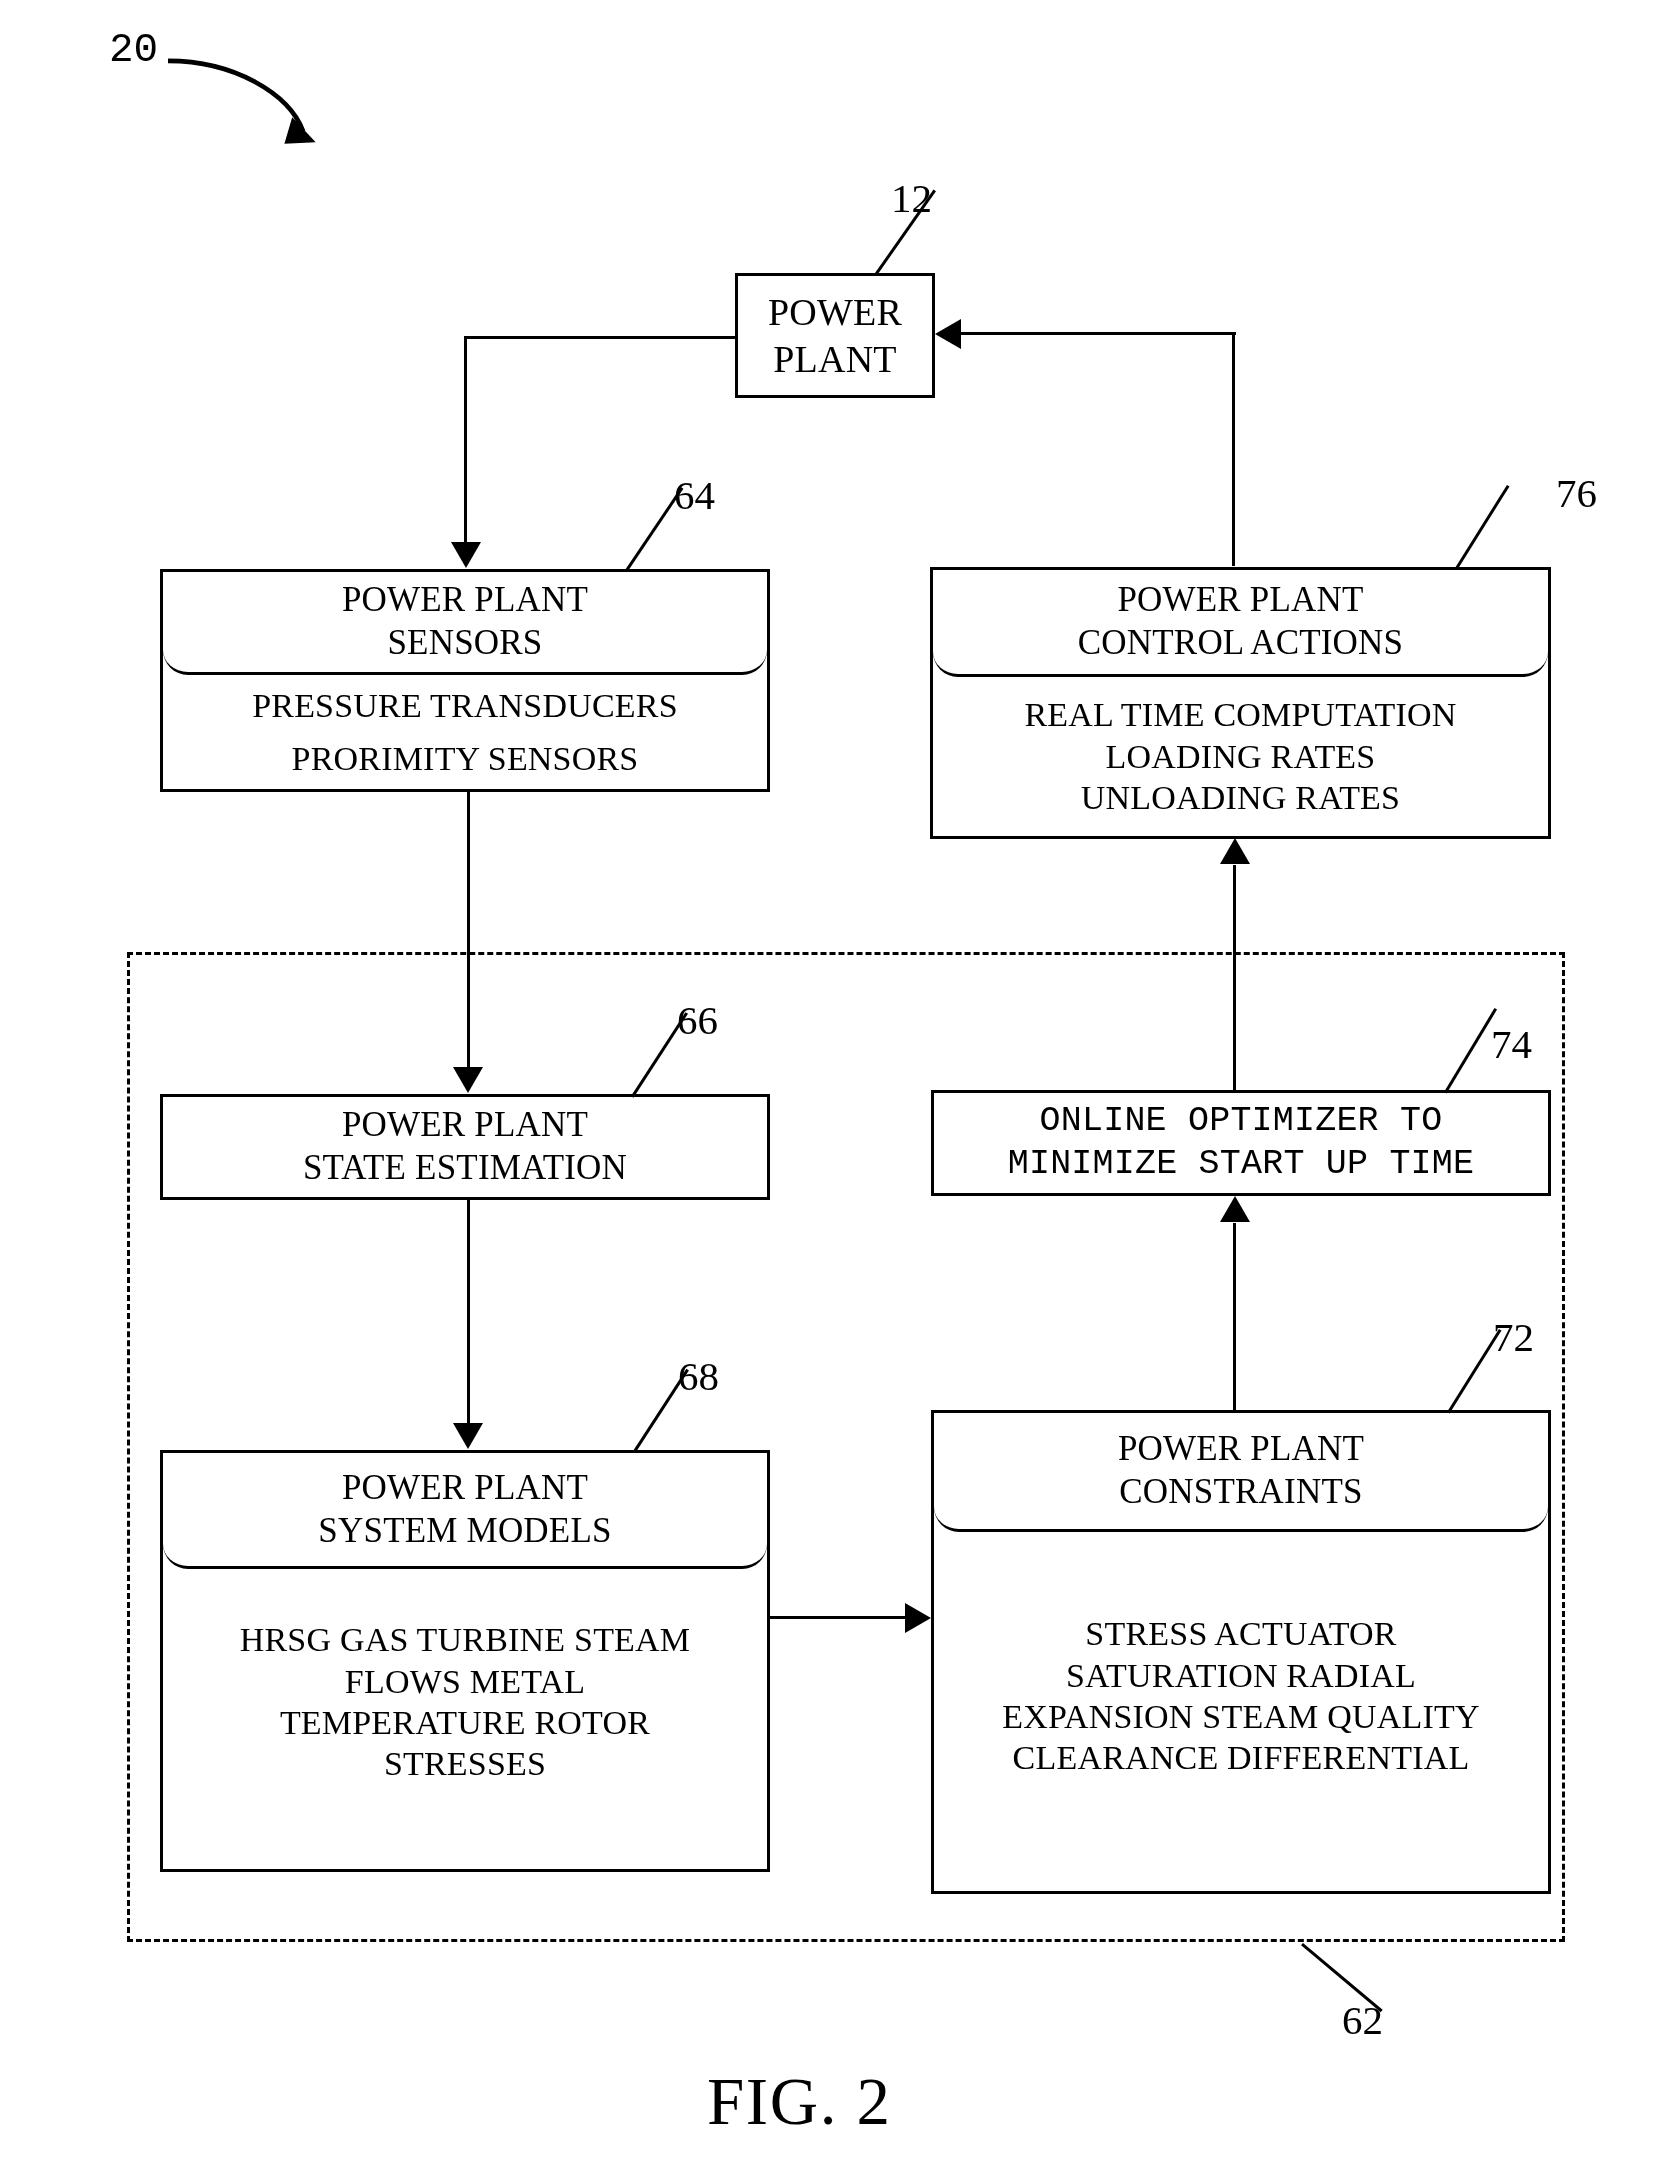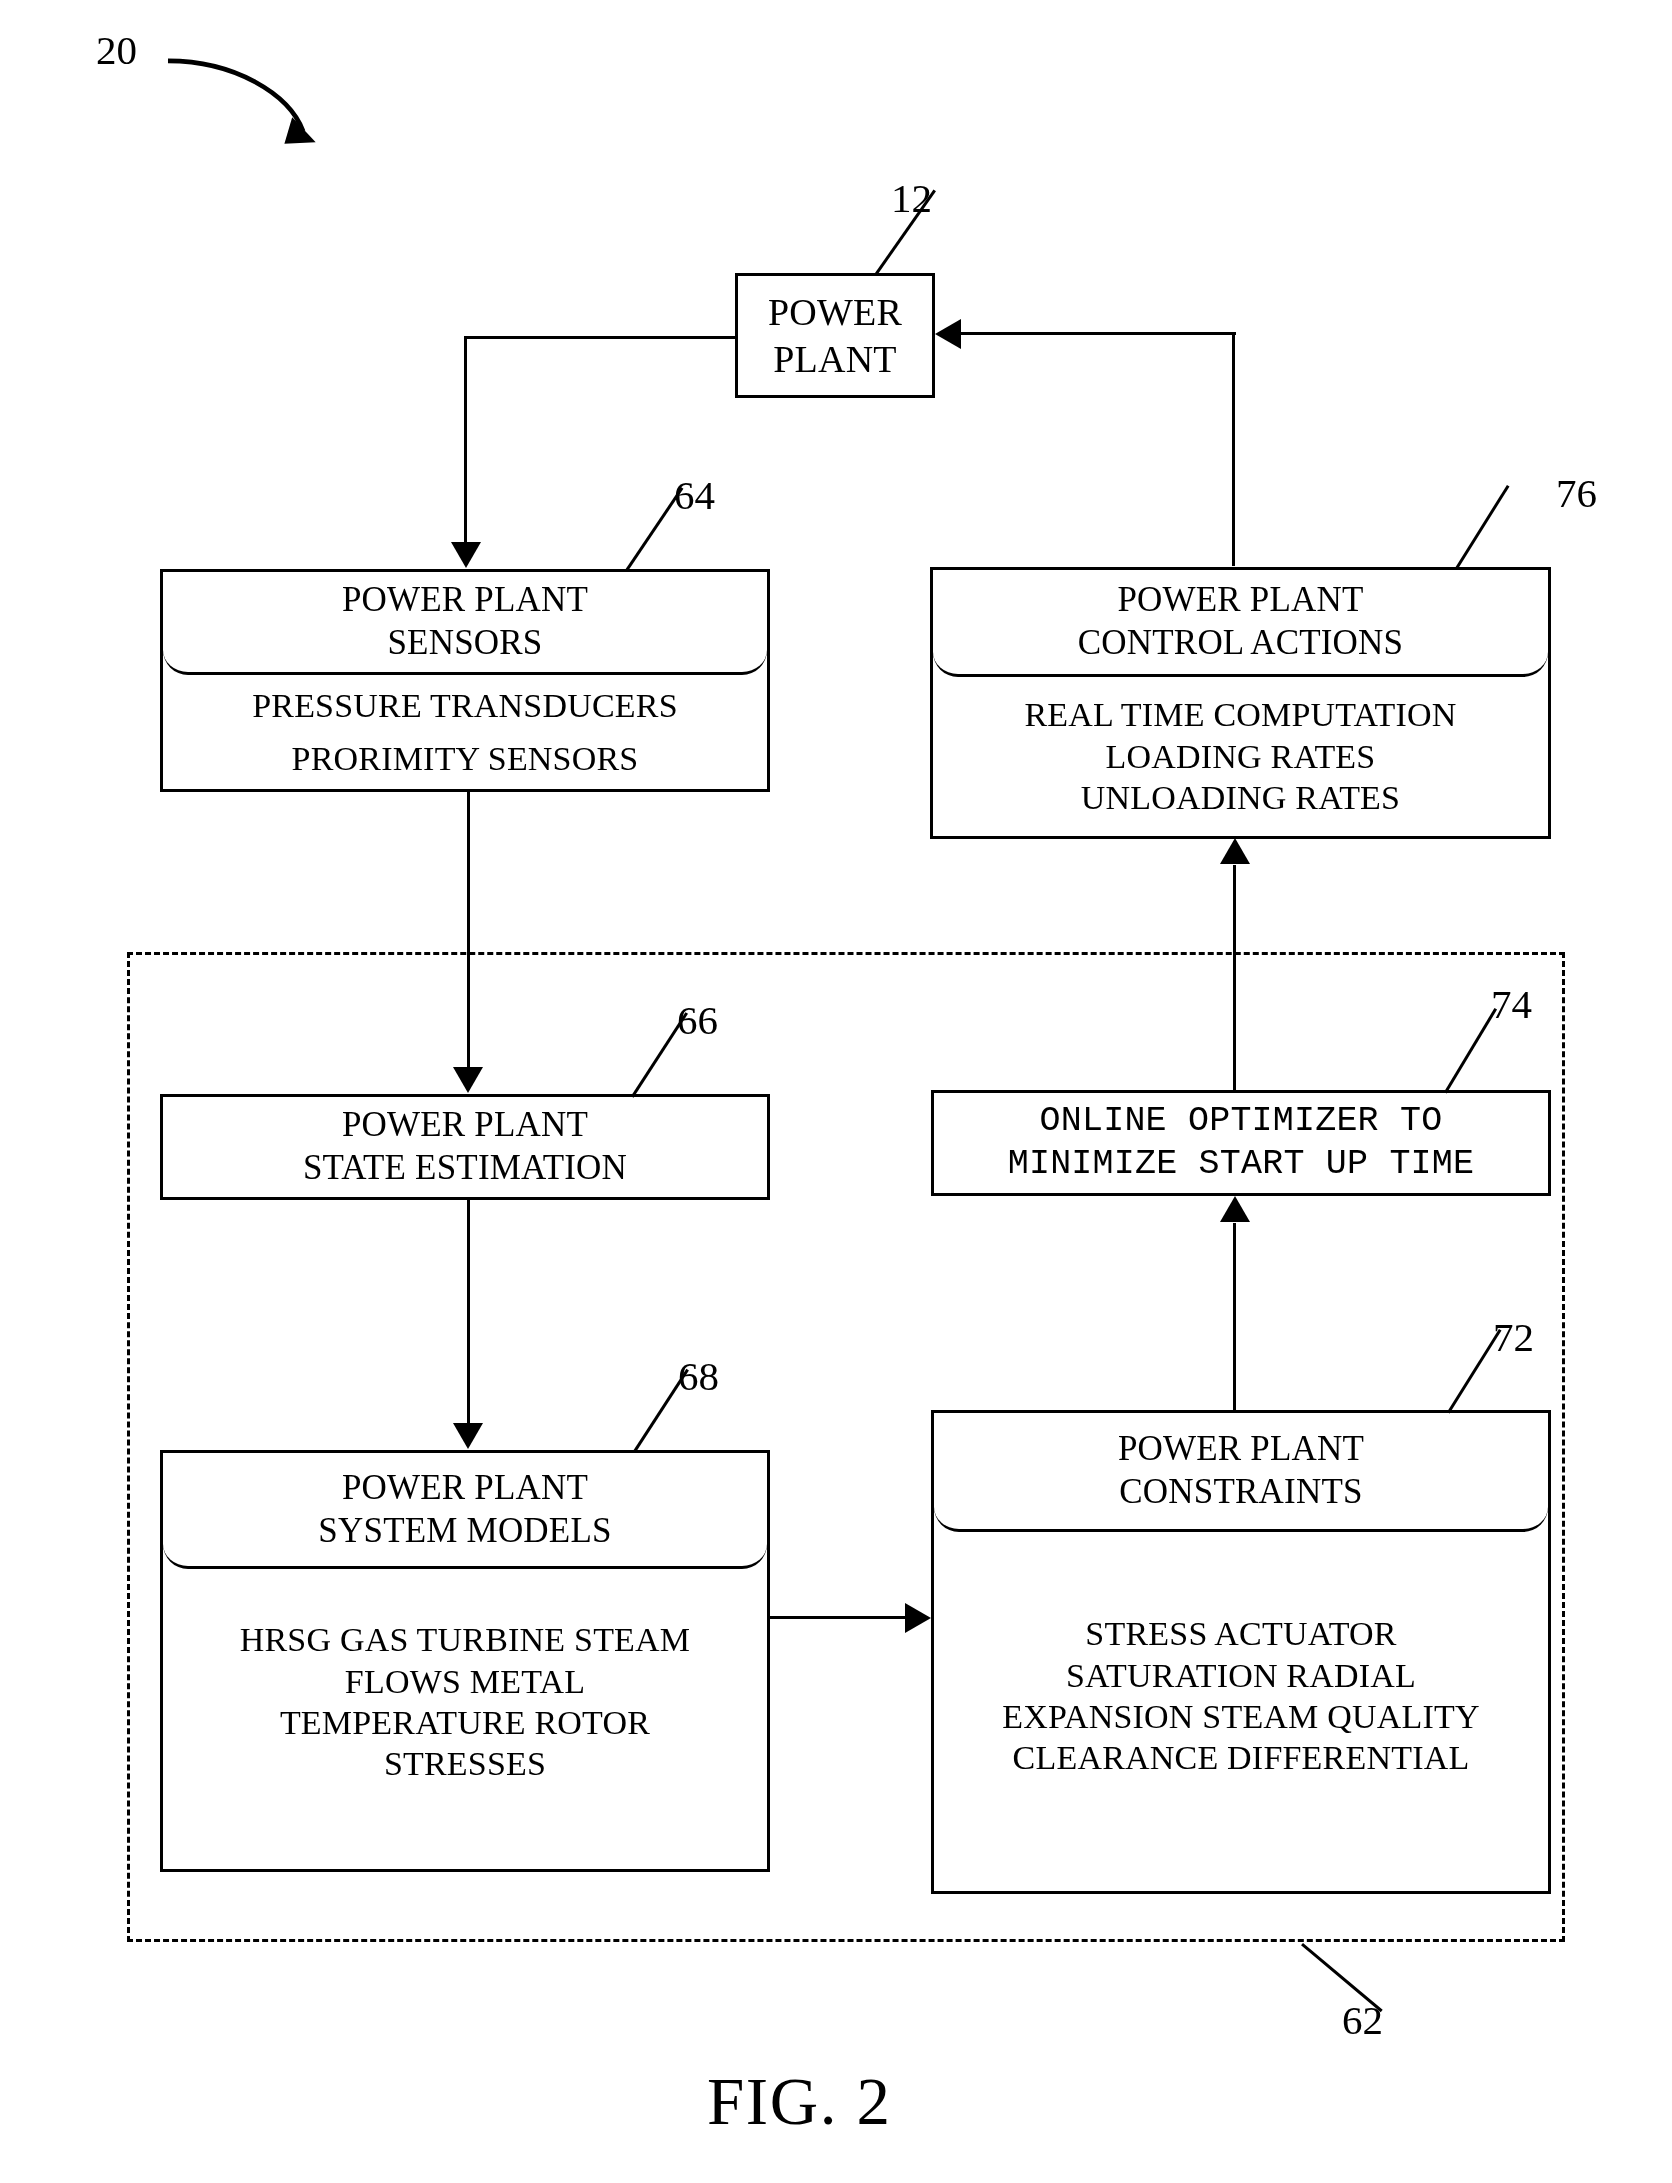--- a/index.html
+++ b/index.html
@@ -126,21 +126,21 @@
 </style>
 </head>
 <body>
 
 <div id="page">
 
   <svg class="curve-svg" width="1672" height="2183" viewBox="0 0 2140 2794">
     <path d="M 215 78 C 300 78, 370 120, 388 168" stroke="#000" stroke-width="6" fill="none"></path>
     <polygon points="374,150 404,182 364,184" fill="#000"></polygon>
   </svg>
-  <div class="ref" style="left:96px; top:30px;">20</div>
+  <div class="ref" style="left:109px; top:30px;font-family:Liberation Mono, monospace;">20</div>
 
   <div class="dashed-region" style="left:127px; top:952px; width:1438px; height:990px;"></div>
   <div class="leader" style="left:1303px; top:1943px; width:104px; transform:rotate(40deg);"></div>
   <div class="ref" style="left:1342px; top:2000px;">62</div>
 
   <div class="nbox" style="left:735px; top:273px; width:200px; height:125px;">
     <div class="seg t-plant" style="flex:1;">
       <span class="line">POWER</span>
       <span class="line">PLANT</span>
     </div>
@@ -184,21 +184,21 @@
   <div class="leader" style="left:631px; top:1096px; width:100px; transform:rotate(-57deg);"></div>
   <div class="ref" style="left:677px; top:1000px;">66</div>
 
   <div class="nbox" style="left:931px; top:1090px; width:620px; height:106px;">
     <div class="seg t-head" style="flex:1;font-family:Liberation Mono, monospace;">
       <span class="line">ONLINE OPTIMIZER TO</span>
       <span class="line">MINIMIZE START UP TIME</span>
     </div>
   </div>
   <div class="leader" style="left:1444px; top:1092px; width:98px; transform:rotate(-59deg);"></div>
-  <div class="ref" style="left:1491px; top:984px;">74</div>
+  <div class="ref" style="left:1491px; top:1024px;">74</div>
 
   <div class="nbox" style="left:160px; top:1450px; width:610px; height:422px;">
     <div class="seg t-head divider-below" style="height:113px;">
       <span class="line">POWER PLANT</span>
       <span class="line">SYSTEM MODELS</span>
     </div>
     <div class="seg t-body" style="flex:1; padding-bottom:34px;">
       <span class="line">HRSG GAS TURBINE STEAM</span>
       <span class="line">FLOWS METAL</span>
       <span class="line">TEMPERATURE ROTOR</span>

